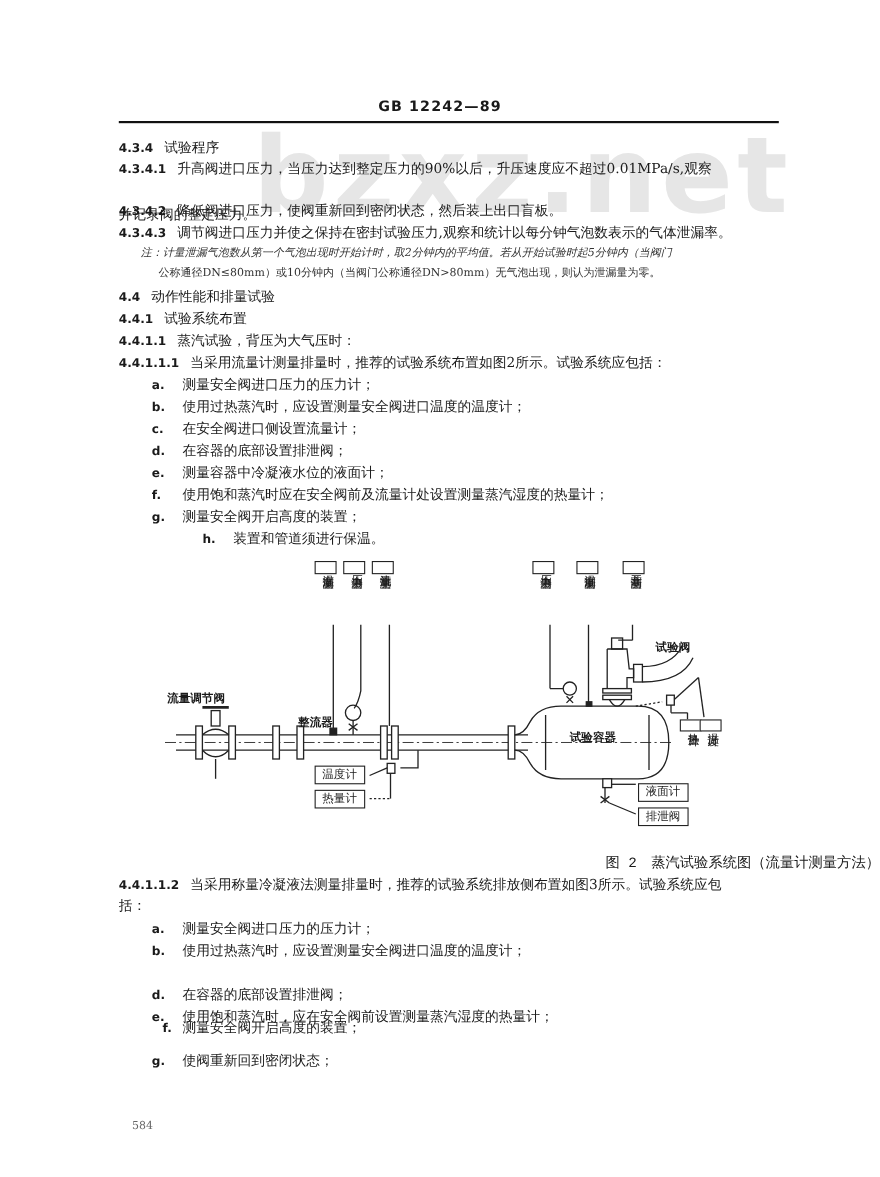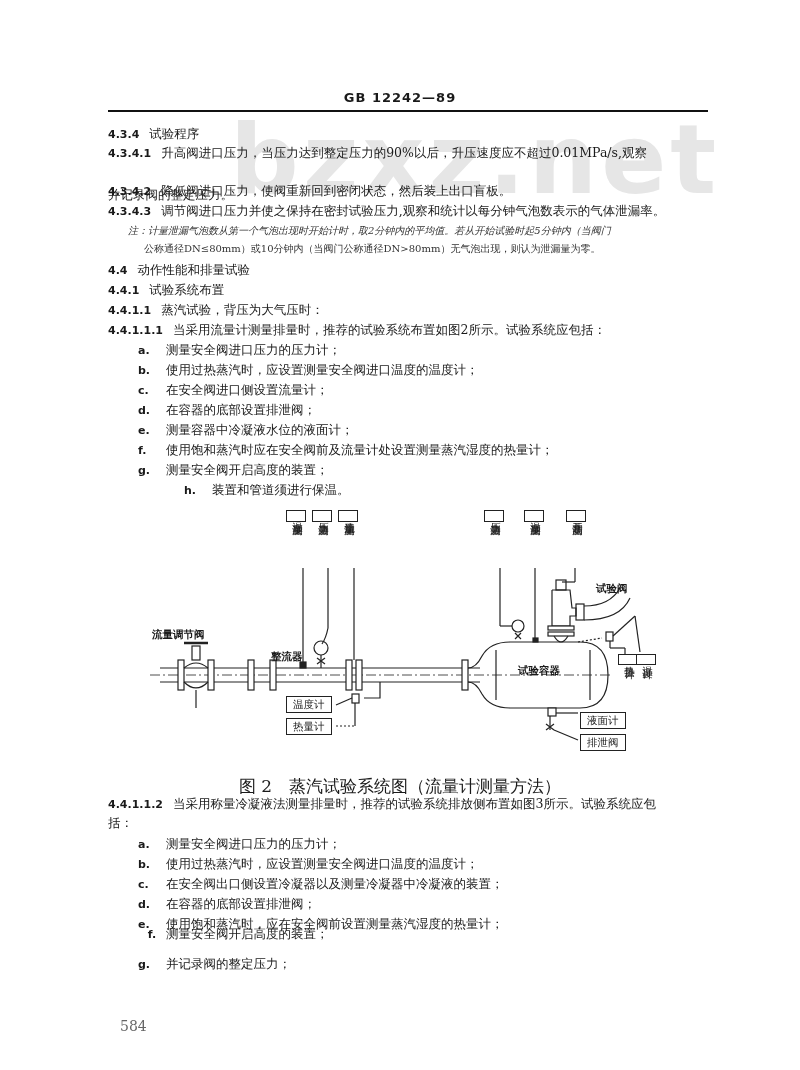--- a/index.html
+++ b/index.html
@@ -8,22 +8,22 @@
   .page { position: absolute; left: 0; top: 0; width: 800px; height: 817px; }
   .hdr { position: absolute; left: 0; width: 800px; top: 90px; text-align: center;
          font-family: "DejaVu Sans", sans-serif; font-weight: bold; font-size: 13px; letter-spacing: 1px; }
   .watermark { position: absolute; left: 230px; top: 112px; font-family: "DejaVu Sans", sans-serif;
                font-weight: bold; font-size: 96px; color: #e6e6e6; letter-spacing: 4px; z-index: 0; line-height: 1; }
   .line { position: absolute; left: 108px; font-size: 12.5px; white-space: nowrap; z-index: 1; line-height: 16px; }
   .num { font-family: "DejaVu Sans", sans-serif; font-weight: bold; font-size: 11px; margin-right: 10px; }
   .note { font-size: 10px; color: #333; }
   .li { position: absolute; left: 138px; font-size: 12.5px; white-space: nowrap; z-index: 1; line-height: 16px; }
   .li .lt { font-family: "DejaVu Sans", sans-serif; font-weight: bold; font-size: 11px; display: inline-block; width: 28px; }
-  .caption { position: absolute; left: 0; width: 800px; text-align: center; top: 775px; font-size: 17px; }
-  .footer { position: absolute; left: 120px; top: 1018px; font-size: 14px; color: #666; }
+  .caption { position: absolute; left: 0; width: 800px; text-align: right; top: 775px; font-size: 13px; font-family: Liberation Mono, monospace; }
+  .footer { position: absolute; left: 120px; top: 1018px; font-size: 10px; color: #666; }
   .diagram { position: absolute; left: 150px; top: 508px; width: 520px; height: 262px; }
   .vlabel { position: absolute; border: 1px solid #222; background: #fff; font-size: 10.5px;
             width: 16px; text-align: center; line-height: 12px; padding: 3px 1px; writing-mode: vertical-rl; letter-spacing: 1px; }
   .hlabel { position: absolute; border: 1px solid #222; background:#fff; font-size: 10.5px; padding: 1px 6px; line-height: 13px; }
   .dtext { position: absolute; font-size: 10.5px; white-space: nowrap; font-weight: bold; }
 </style>
 </head>
 <body>
 
 <div class="page">
@@ -148,20 +148,19 @@
     <div class="hlabel" style="left:430px;top:226px;">排泄阀</div>
   </div>
 
   <div class="caption">图 2　蒸汽试验系统图（流量计测量方法）</div>
 
   <div class="line" style="top:796px;"><span class="num">4.4.1.1.2</span><span>当采用称量冷凝液法测量排量时，推荐的试验系统排放侧布置如图3所示。试验系统应包</span></div>
   <div class="line" style="top:815px;"><span>括：</span></div>
 
   <div class="li" style="top:836px;"><span class="lt">a.</span><span>测量安全阀进口压力的压力计；</span></div>
   <div class="li" style="top:856px;"><span class="lt">b.</span><span>使用过热蒸汽时，应设置测量安全阀进口温度的温度计；</span></div>
-  <div class="li" style="top:876px;"><span class="lt">c.</span><span>在安全阀出口侧设置冷凝器以及测量冷凝器中冷凝液的装置；</span></div>
   <div class="li" style="top:896px;"><span class="lt">d.</span><span>在容器的底部设置排泄阀；</span></div>
   <div class="li" style="top:916px;"><span class="lt">e.</span><span>使用饱和蒸汽时，应在安全阀前设置测量蒸汽湿度的热量计；</span></div>
   <div class="li" style="top:926px;text-align:center;"><span class="lt">f.</span><span>测量安全阀开启高度的装置；</span></div>
-  <div class="li" style="top:956px;"><span class="lt">g.</span><span>并记录阀的整定压力；</span></div>
+  <div class="li" style="top:956px;"><span class="lt">g.</span><span>使阀重新回到密闭状态；</span></div>
 
   <div class="footer">584</div>
 </div>
 
 </body></html>

